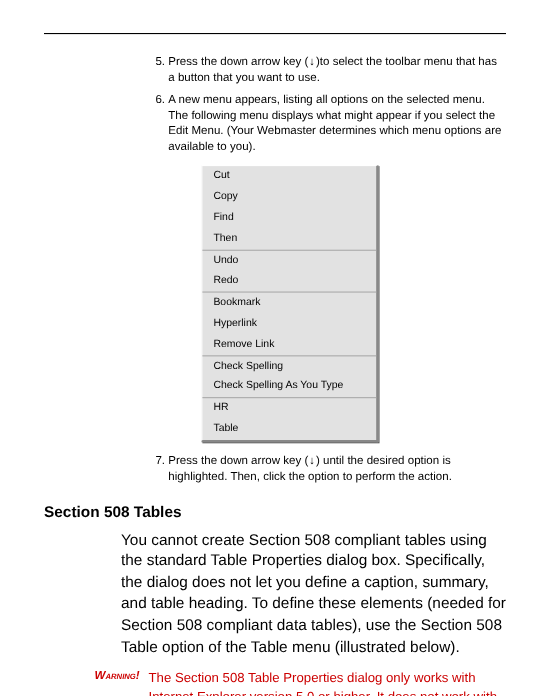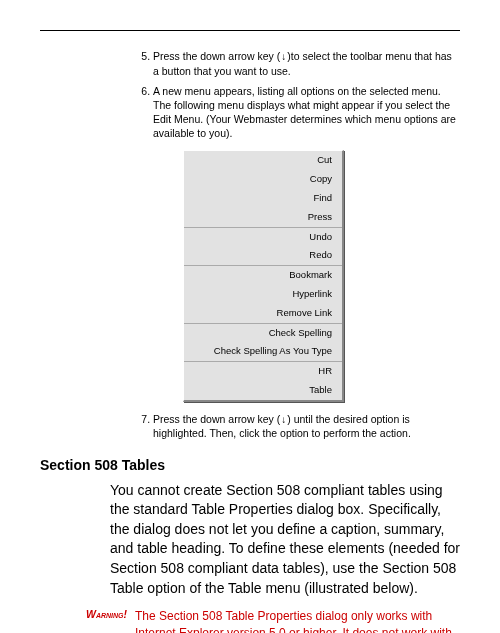--- a/index.html
+++ b/index.html
@@ -51,21 +51,20 @@
     border-bottom: 1px solid #aaa;
   }
   .menu-group:last-child {
     border-bottom: none;
   }
   .menu-item {
     padding: 3px 10px 3px 10px;
     font-size: 9.5px;
     color: #000;
     font-family: Arial, sans-serif;
-    text-align: right;
   }
   .section-heading {
     font-size: 14px;
     font-weight: bold;
     margin: 16px 0 8px 0;
   }
   .section-body {
     margin-left: 70px;
     font-size: 14px;
     line-height: 1.4;
@@ -104,21 +103,21 @@
       <li>
         <span>Press the down arrow key (</span><span class="down-arrow">↓</span><span>)to select the toolbar menu that has a button that you want to use.</span>
       </li>
       <li>
         <span>A new menu appears, listing all options on the selected menu. The following menu displays what might appear if you select the Edit Menu. (Your Webmaster determines which menu options are available to you).</span>
         <div class="menu-box" id="menu-box">
             <div class="menu-group">
               <div class="menu-item">Cut</div>
               <div class="menu-item">Copy</div>
               <div class="menu-item">Find</div>
-              <div class="menu-item">Press</div>
+              <div class="menu-item">Then</div>
             </div>
             <div class="menu-group">
               <div class="menu-item">Undo</div>
               <div class="menu-item">Redo</div>
             </div>
             <div class="menu-group">
               <div class="menu-item">Bookmark</div>
               <div class="menu-item">Hyperlink</div>
               <div class="menu-item">Remove Link</div>
             </div>

